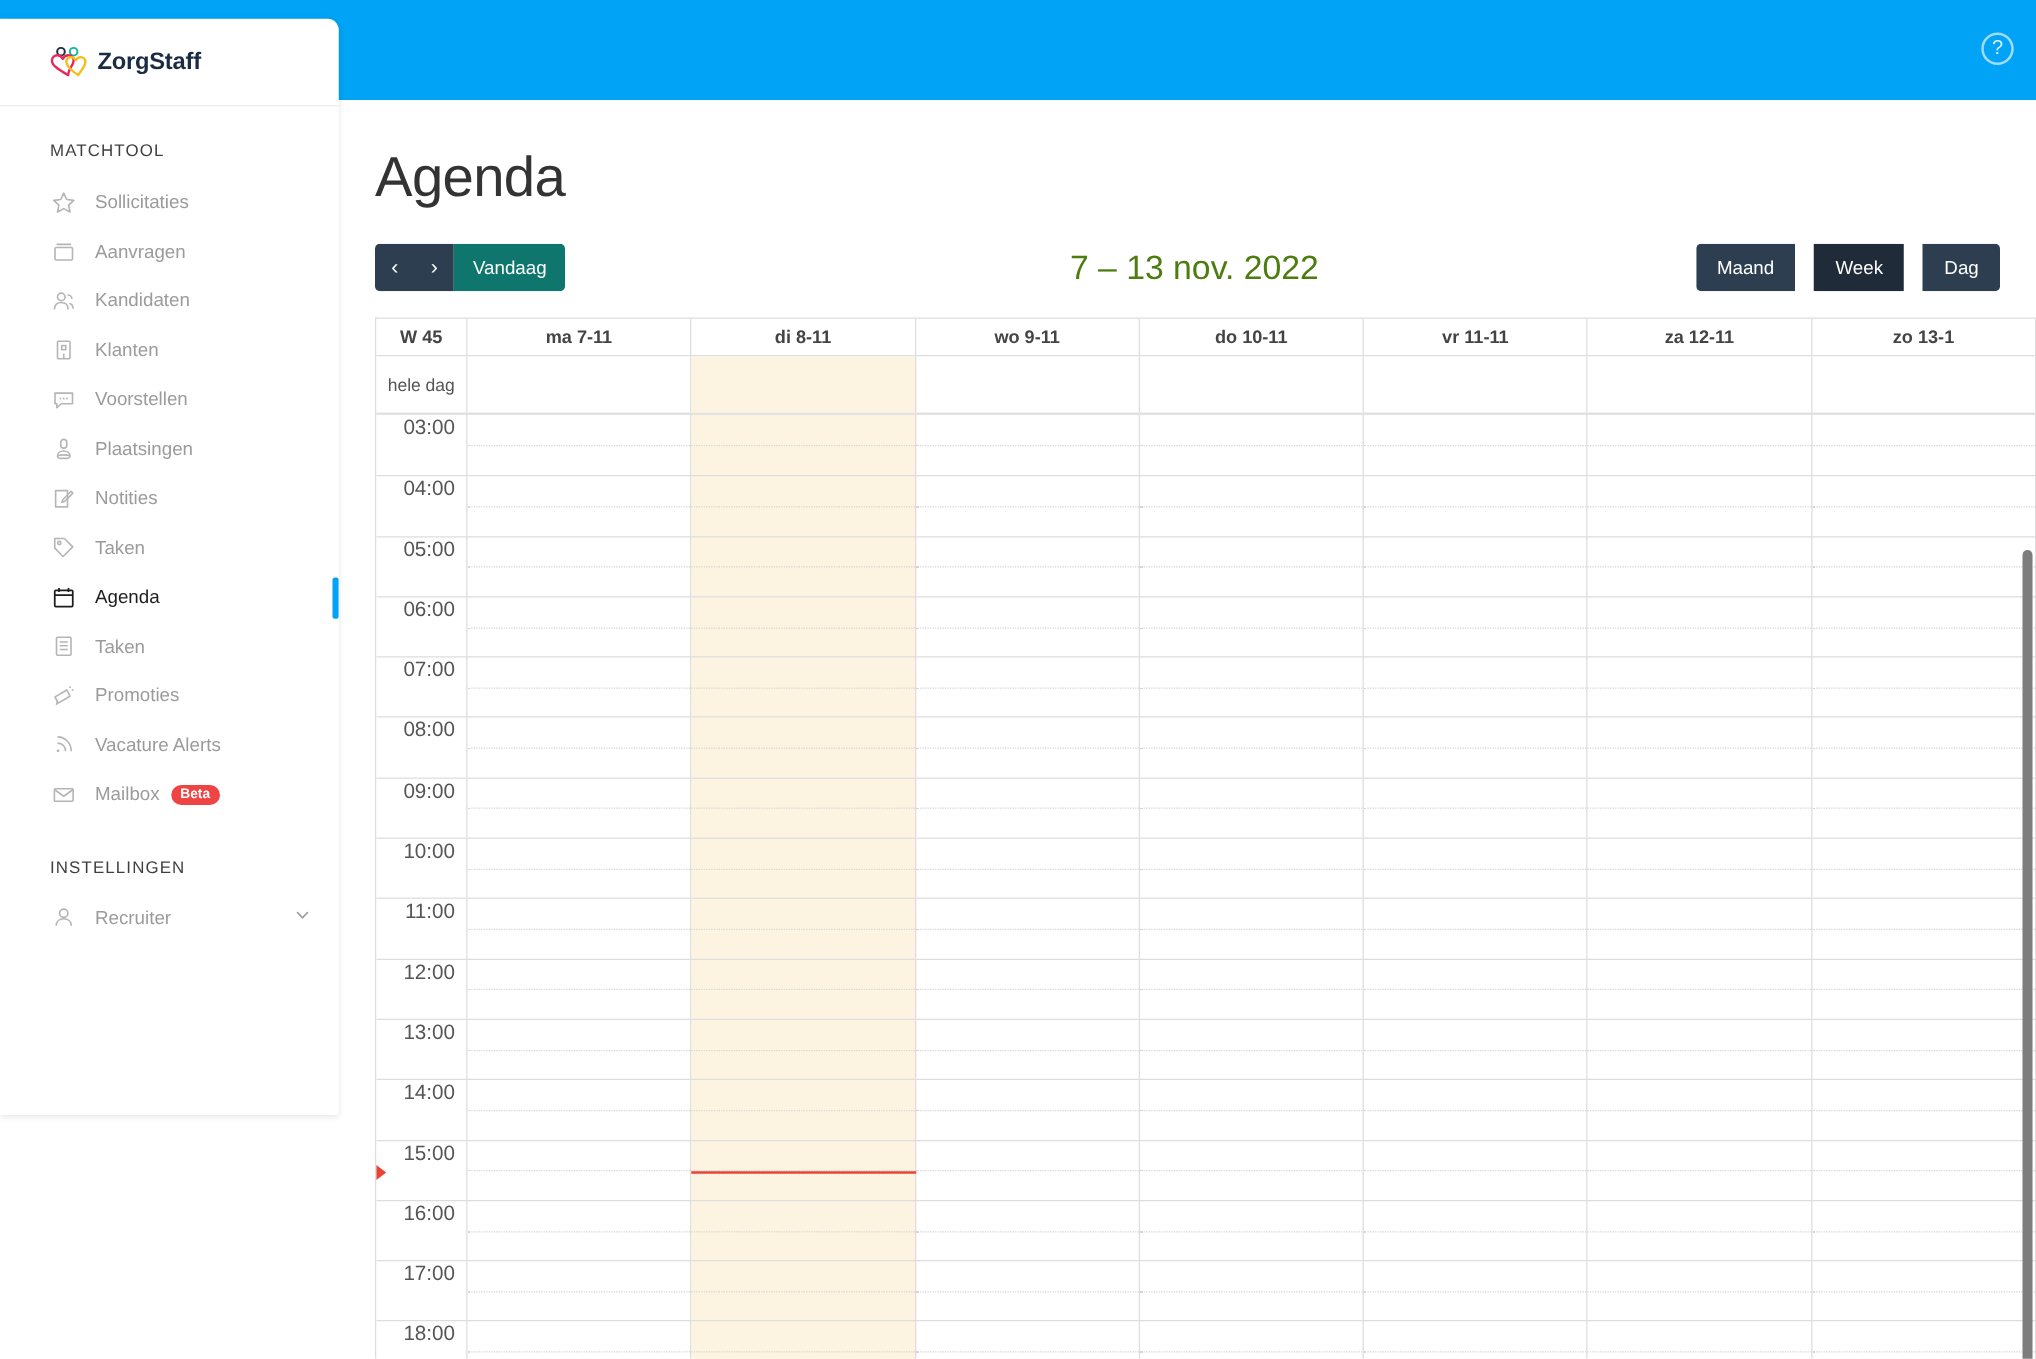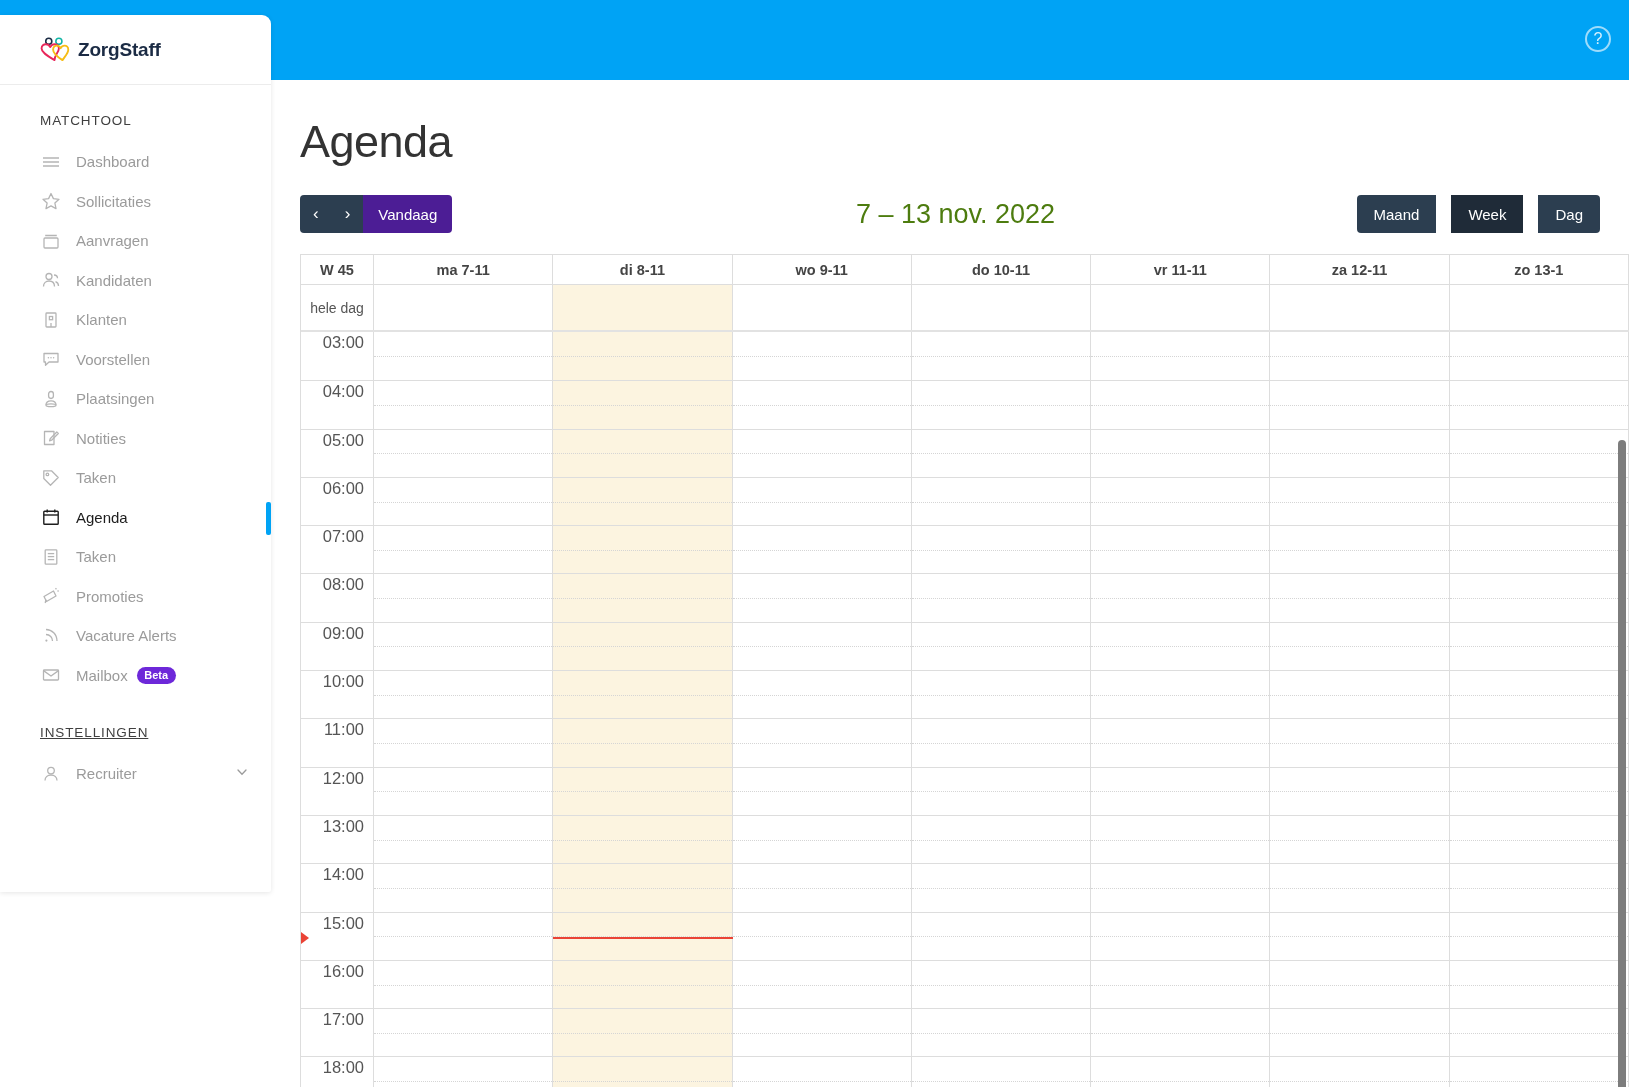--- a/index.html
+++ b/index.html
@@ -82,21 +82,20 @@
   }
   .nav-section-title {
     font-size: 13.5px;
     letter-spacing: 0.9px;
     color: #3f3f3f;
     padding: 0 0 14px 40px;
     font-family: "Liberation Sans", sans-serif;
   }
   .nav-section-title.second {
     padding-top: 30px;
-    text-decoration: underline;
   }
   .nav-item {
     position: relative;
     display: flex;
     align-items: center;
     height: 39.5px;
     padding-left: 40px;
     cursor: pointer;
     color: #9b9b9b;
     font-size: 15px;
@@ -119,21 +118,21 @@
     position: absolute;
     right: 0;
     top: 4px;
     width: 5px;
     height: 33px;
     background: #00a3f5;
     border-radius: 2px;
   }
   .badge {
     margin-left: 9px;
-    background: #6d28d9;
+    background: #ef4444;
     color: #ffffff;
     font-size: 11px;
     font-weight: bold;
     border-radius: 9px;
     padding: 2.5px 7.5px 3px;
     line-height: 1;
   }
   .nav-item .chev {
     position: absolute;
     right: 22px;
@@ -179,21 +178,21 @@
     font-size: 15px;
     font-family: "Liberation Sans", sans-serif;
     cursor: pointer;
     height: 38px;
     padding: 0 16px;
     display: flex;
     align-items: center;
     justify-content: center;
   }
   .btn.arrow { padding: 0 13px; font-size: 17px; }
-  .btn.today { background: #4c1d95; padding: 0 15px; }
+  .btn.today { background: #0f766e; padding: 0 15px; }
   .btn.view { padding: 0 17px; background: #2c3e50; }
   .btn.view.active { background: #1f2b38; }
 
   .toolbar-center {
     position: absolute;
     left: 11px; right: 0;
     text-align: center;
     font-size: 27px;
     color: #4d7c0f;
     pointer-events: none;
@@ -329,30 +328,20 @@
           </svg>
         </span>
         <span class="logo-text">ZorgStaff</span>
       </div>
     </div>
 
     <nav class="nav">
 
       <div class="nav-section-title">MATCHTOOL</div>
 
-      <div class="nav-item">
-        <span class="ico">
-          <svg width="20" height="20" viewBox="0 0 20 20" fill="none" stroke="currentColor" stroke-width="1.3">
-            <line x1="2" y1="6" x2="18" y2="6"></line>
-              <line x1="2" y1="10" x2="18" y2="10"></line>
-              <line x1="2" y1="14" x2="18" y2="14"></line>
-          </svg>
-        </span>
-        <span class="lbl">Dashboard</span>
-      </div>
 
       <div class="nav-item">
         <span class="ico">
           <svg width="20" height="20" viewBox="0 0 20 20" fill="none" stroke="currentColor" stroke-width="1.3" stroke-linejoin="round">
             <polygon points="10,2.5 12.4,7.6 18,8.3 13.9,12.1 15,17.6 10,14.9 5,17.6 6.1,12.1 2,8.3 7.6,7.6"></polygon>
           </svg>
         </span>
         <span class="lbl">Sollicitaties</span>
       </div>
 

